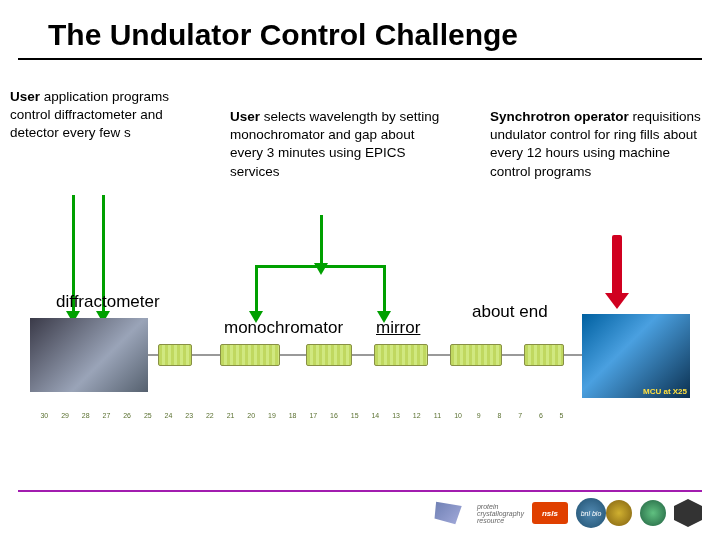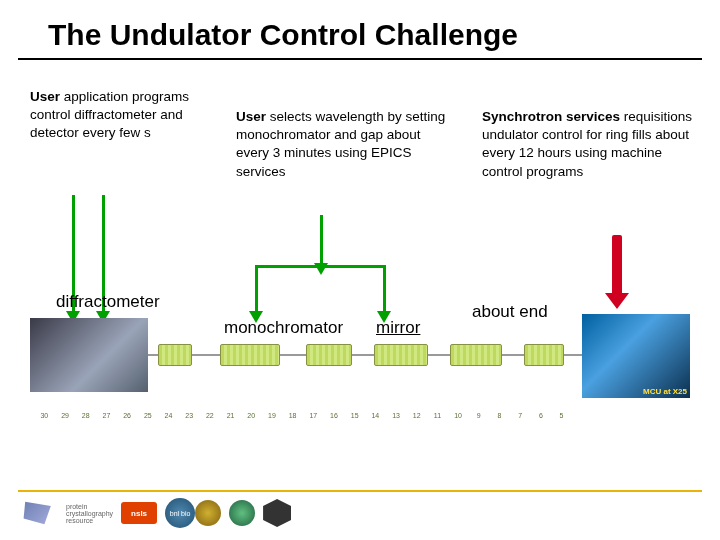--- a/index.html
+++ b/index.html
@@ -17,21 +17,22 @@
     margin: 0 18px;
   }
   .title {
     font-size: 30px;
     font-weight: bold;
     color: #000;
   }
   .columns {
     display: flex;
     padding: 28px 30px 0 30px;
-    gap: 26px;
+    gap: 40px;
+    justify-content: center;
   }
   .col {
     font-size: 13.5px;
     line-height: 1.35;
     color: #000;
   }
   .col1 { flex: 0 0 180px; }
   .col2 { flex: 0 0 220px; margin-top: 20px; }
   .col3 { flex: 0 0 220px; margin-top: 20px; }
   .col b { font-weight: bold; }
@@ -146,25 +147,26 @@
     color: #5a7030;
     padding: 0 118px 0 4px;
   }
   .scale span { flex: 1; text-align: center; }
 
   .footer {
     position: absolute;
     bottom: 12px;
     left: 18px;
     right: 18px;
-    border-top: 2px solid #eab308;
+    border-top: 2px solid #a21caf;
     padding-top: 6px;
     display: flex;
-    justify-content: flex-start;
+    justify-content: flex-end;
     align-items: center;
+    font-style: italic;
   }
   .logos-left, .logos-right {
     display: flex;
     gap: 8px;
     align-items: center;
   }
   .logo {
     width: 40px;
     height: 28px;
     display: flex;
@@ -215,21 +217,21 @@
 </div>
 
 <div class="columns">
   <div class="col col1">
     <b>User</b><span> application programs control diffractometer and detector every few s</span>
   </div>
   <div class="col col2">
     <b>User</b><span> selects wavelength by setting monochromator and gap about every 3 minutes using EPICS services</span>
   </div>
   <div class="col col3">
-    <b>Synchrotron services</b><span> requisitions undulator control for ring fills about every 12 hours using machine control programs</span>
+    <b>Synchrotron operator</b><span> requisitions undulator control for ring fills about every 12 hours using machine control programs</span>
   </div>
 </div>
 
 <div class="arrows">
 
   <div class="arrow-green" style="left:72px; top:0; height:118px;"></div>
   <div class="arrow-green" style="left:102px; top:0; height:118px;"></div>
 
   <div class="green-hbar" style="left:255px; top:70px; width:130px;"></div>
   <div class="arrow-green" style="left:320px; top:20px; height:50px;"></div>

